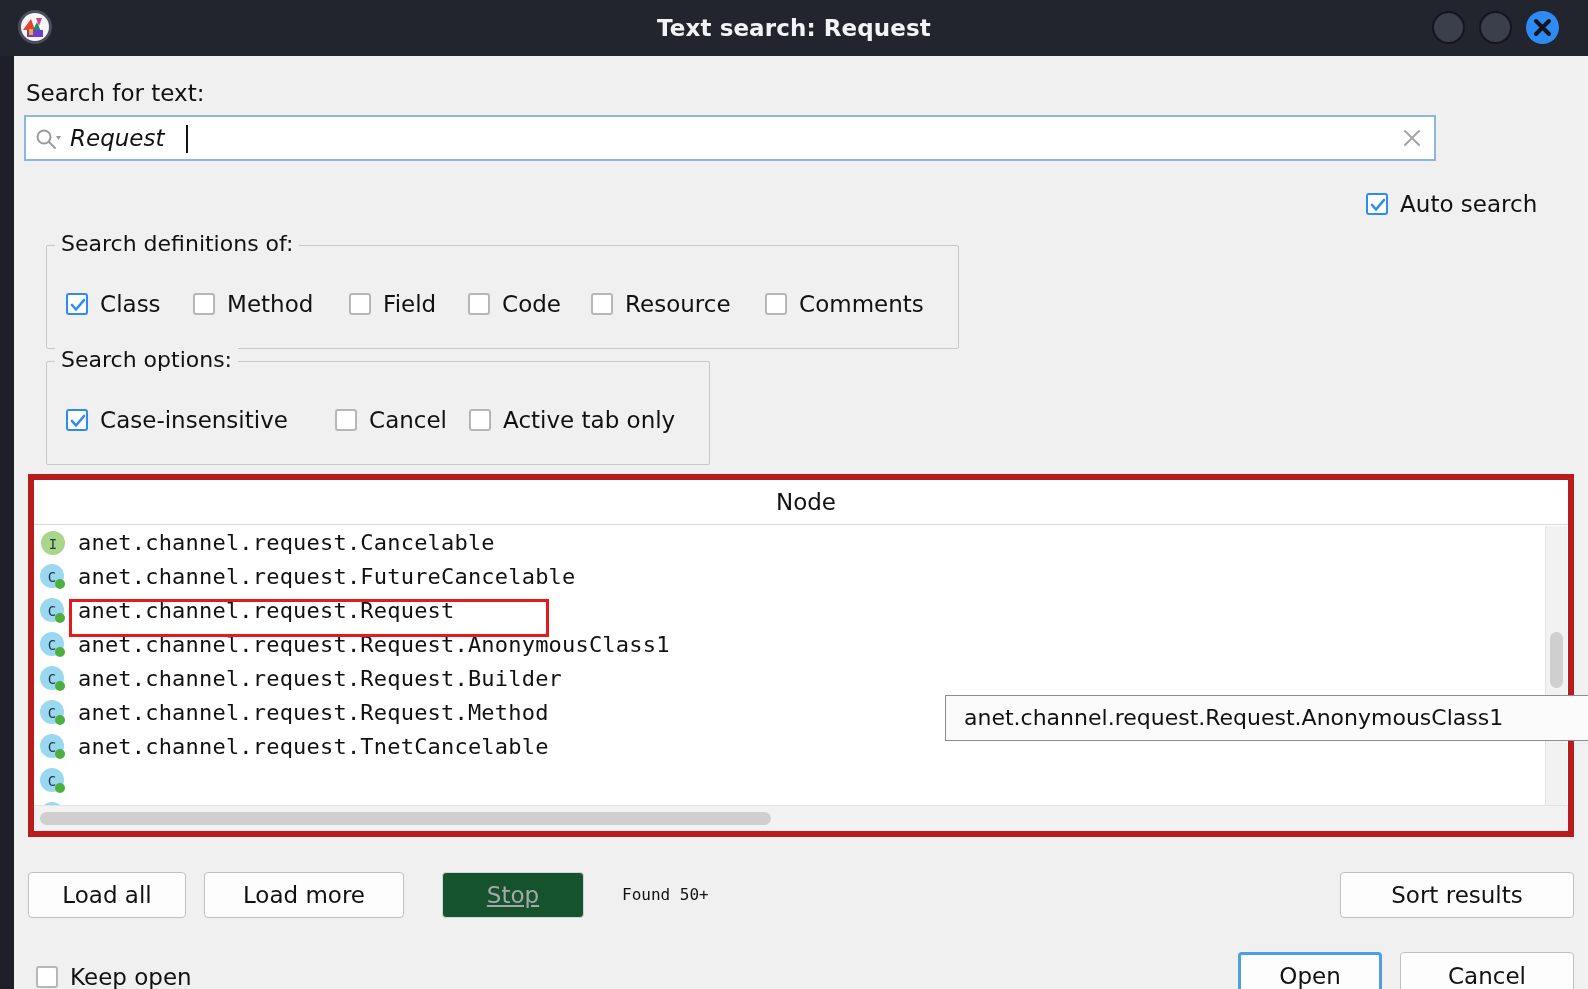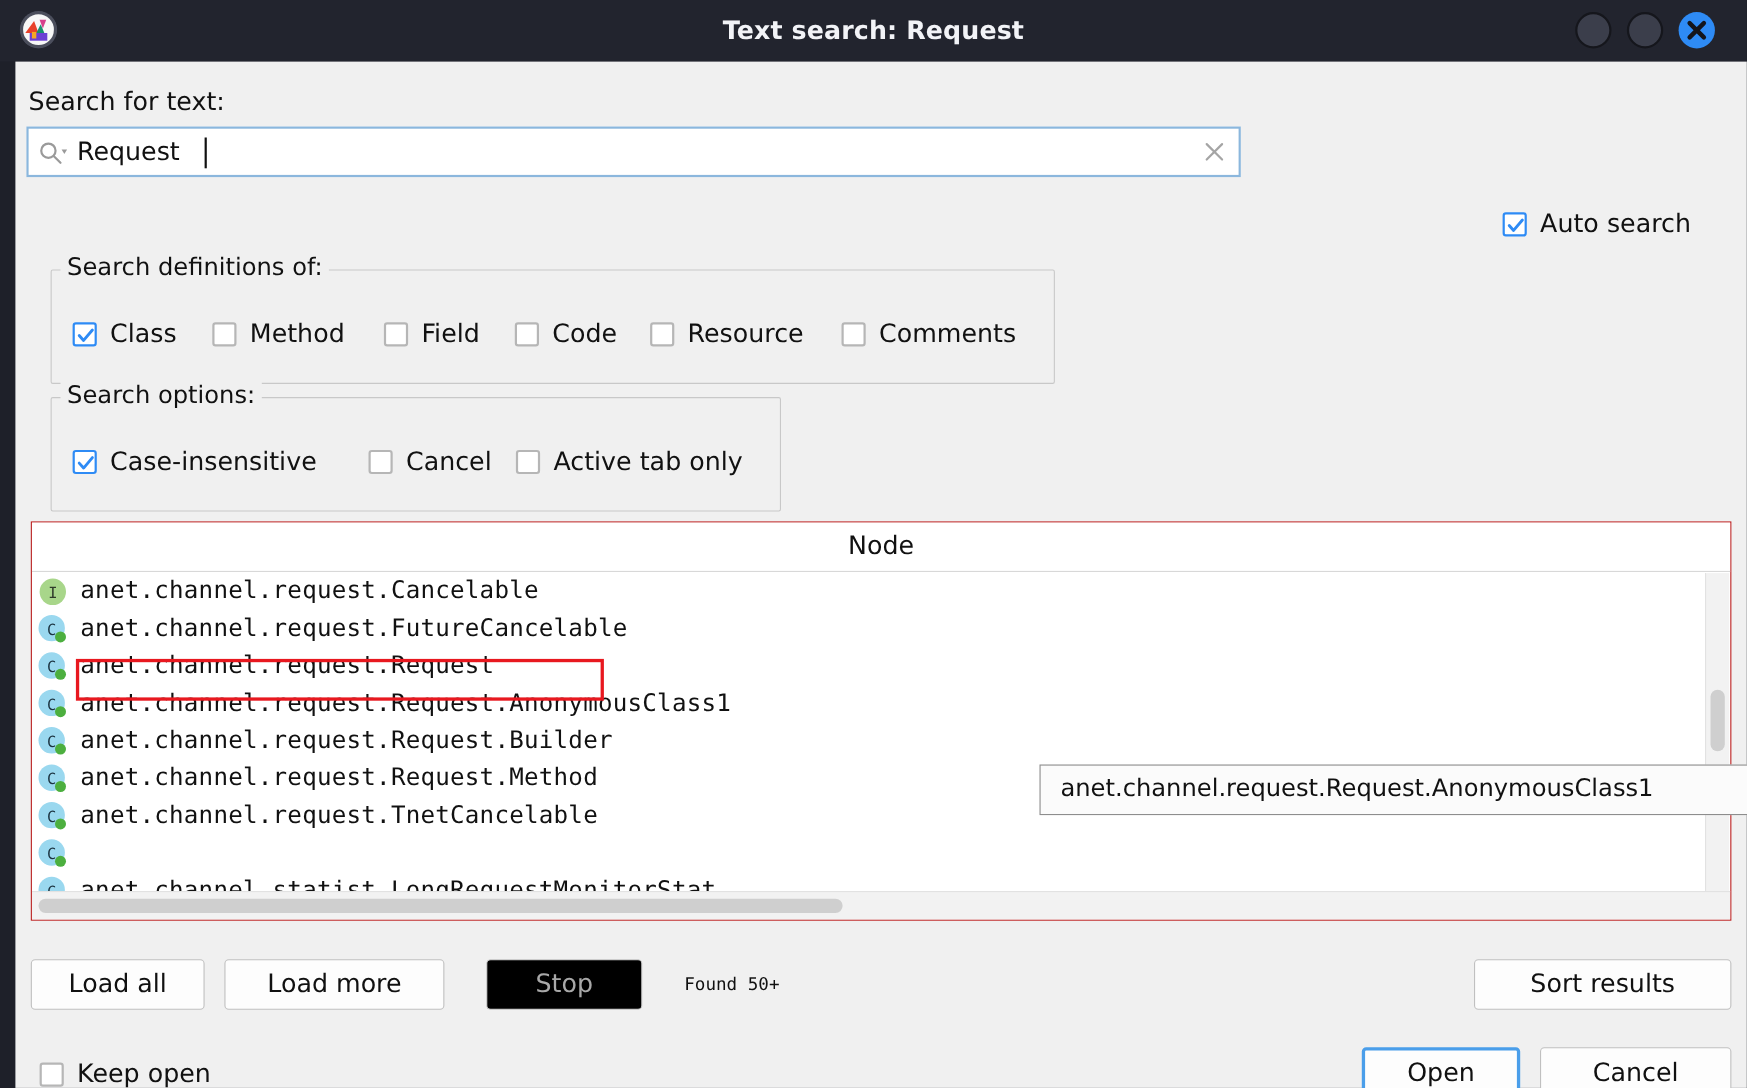--- a/index.html
+++ b/index.html
@@ -81,24 +81,25 @@
     position: absolute;
     left: 12px; top: 24px;
     font-size: 23px;
     color: #111;
   }
 
   
   .search-wrap {
     position: absolute;
     left: 10px; top: 59px;
-    width: 1104px; height: 46px;
+    width: 1412px; height: 46px;
     background: #ffffff;
     border: 2px solid #8bb7dd;
     box-sizing: border-box;
+    font-style: italic;
   }
   .search-icon {
     position: absolute;
     left: 8px; top: 10px;
     width: 28px; height: 24px;
   }
   .search-value {
     position: absolute;
     left: 44px; top: 0;
     height: 42px;
@@ -161,21 +162,21 @@
   }
   .group-defs  { left: 32px; top: 189px; width: 913px; height: 104px; }
   .group-opts  { left: 32px; top: 305px; width: 664px; height: 104px; }
 
   
   .list-panel {
     position: absolute;
     left: 14px; top: 418px;
     width: 1546px; height: 363px;
     background: #ffffff;
-    border: 1px solid #b91c1c;
+    border: 6px solid #b91c1c;
     box-sizing: border-box;
     overflow: hidden;
   }
   .list-header {
     position: absolute;
     left: 0; top: 0;
     width: 1544px; height: 45px;
     background: #ffffff;
     border-bottom: 1px solid #d8d8d8;
     line-height: 45px;
@@ -276,23 +277,24 @@
     background: #fdfdfd;
     border: 1px solid #c0c0c0;
     border-radius: 4px;
     box-sizing: border-box;
     font-size: 23px;
     color: #111;
     text-align: center;
     white-space: nowrap;
   }
   .btn.disabled {
-    background: #000000;
+    background: #14532d;
     border: 1px solid #d4d4d4;
     color: #a8a8a8;
+    text-decoration: underline;
   }
   .btn.focus {
     border: 3px solid #4a9eea;
   }
   .btn-loadall  { left: 14px;   top: 816px; width: 158px; height: 46px; line-height: 44px; }
   .btn-loadmore { left: 190px;  top: 816px; width: 200px; height: 46px; line-height: 44px; }
   .btn-stop     { left: 428px;  top: 816px; width: 142px; height: 46px; line-height: 44px; }
   .btn-sort     { left: 1326px; top: 816px; width: 234px; height: 46px; line-height: 44px; }
   .btn-open     { left: 1224px; top: 896px; width: 144px; height: 48px; line-height: 42px; }
   .btn-cancel   { left: 1386px; top: 896px; width: 174px; height: 48px; line-height: 46px; }

